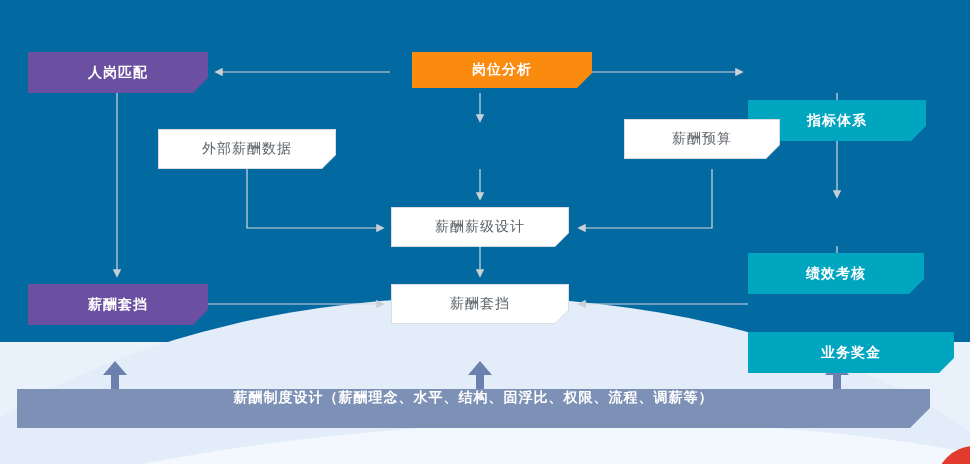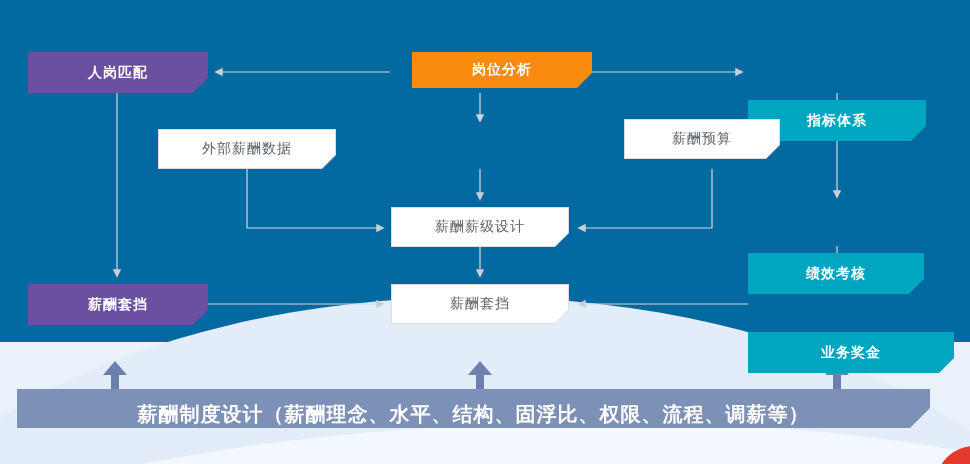--- a/index.html
+++ b/index.html
@@ -24,21 +24,21 @@
   .node.teal{background:#00a5c0;margin-top:48px;}
 
   .wnode{position:absolute;z-index:6;background:#d9dee3;
          clip-path:polygon(0 0,100% 0,100% calc(100% - 14px),calc(100% - 14px) 100%,0 100%);}
   .wnode-inner{position:absolute;left:1px;top:1px;right:1px;bottom:1px;background:#ffffff;
          display:flex;align-items:center;justify-content:center;color:#5b6167;font-size:14px;letter-spacing:1px;
          clip-path:polygon(0 0,100% 0,100% calc(100% - 13px),calc(100% - 13px) 100%,0 100%);}
 
   
   .footer-bar{position:absolute;left:17px;top:389px;width:913px;height:39px;z-index:5;background:#7d90b5;
-        display:flex;align-items:flex-end;justify-content:center;color:#fff;font-size:20px;font-weight:600;letter-spacing:1px;
+        display:flex;align-items:flex-start;justify-content:center;color:#fff;font-size:14px;font-weight:600;letter-spacing:1px;
         clip-path:polygon(0 0,100% 0,100% calc(100% - 20px),calc(100% - 20px) 100%,0 100%);}
 
   
   .up-arrow{position:absolute;z-index:5;width:24px;height:29px;}
   .up-arrow .head{position:absolute;left:0;top:0;width:0;height:0;
         border-left:12px solid transparent;border-right:12px solid transparent;border-bottom:14px solid #6b80ac;}
   .up-arrow .stem{position:absolute;left:8px;top:13px;width:8px;height:16px;background:#6b80ac;}
 </style>
 </head>
 <body>

